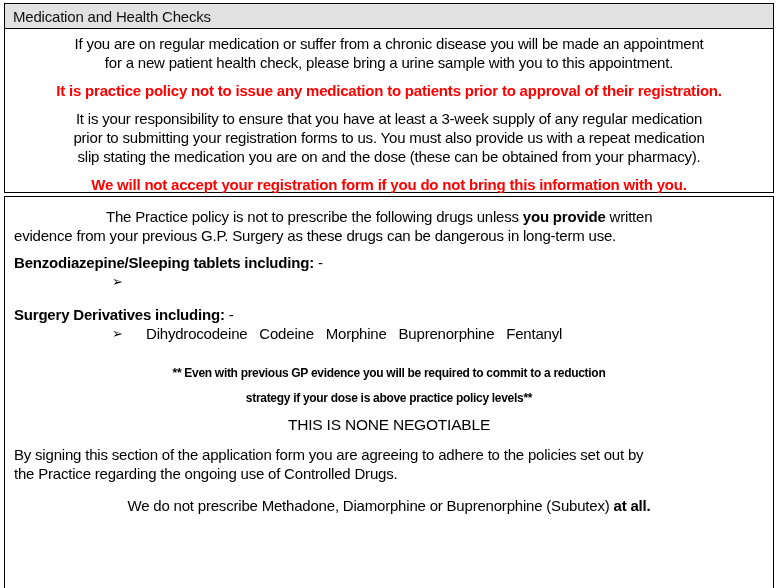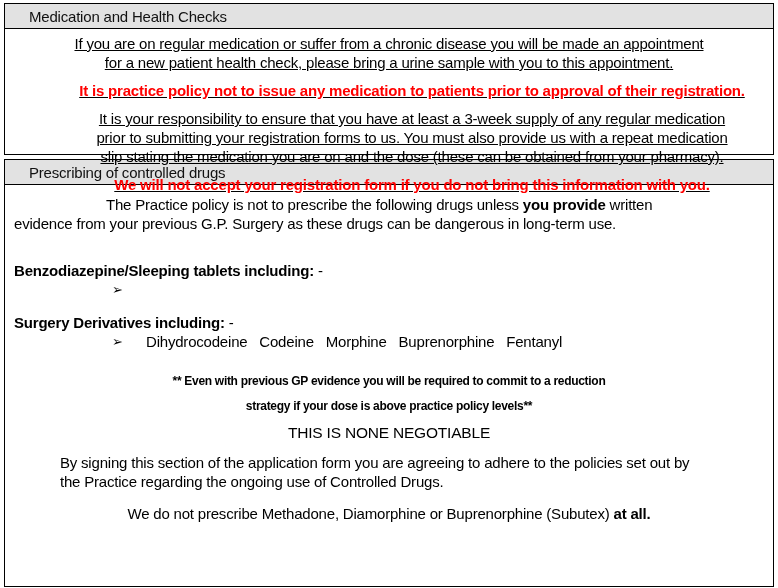--- a/index.html
+++ b/index.html
@@ -4,39 +4,39 @@
 <style>
   * { margin:0; padding:0; box-sizing:border-box; }
   html,body { width:778px; height:588px; overflow:hidden; background:#ffffff; }
   body {
     font-family:"Liberation Sans","DejaVu Sans",sans-serif;
     font-size:15px; color:#000; letter-spacing:-0.2px;
   }
   .doc { padding:3px 4px 0 4px; }
   .hdr-box {
     height:26px; border:1px solid #000; background:#e2e2e2;
-    display:flex; align-items:center; padding-left:24px;
+    display:flex; align-items:center; padding-left:8px;
     font-size:15px; color:#111;
   }
   .content-box {
     border:1px solid #000; background:#fff; margin-top:-1px;
     padding:5px 9px 0 9px;
   }
-  .box-med { height:127px;text-decoration:underline; }
+  .box-med { height:165px; }
   .box-drugs { height:403px; padding-top:10px; }
   .gap { height:4px; }
   .prewrap { white-space:pre-wrap; }
   .center { text-align:center; }
   p, .para { line-height:19px; }
   .red-bold { color:#ff0000; font-weight:bold; }
-  .mt9  { margin-top:9px;margin-left:46px; }
+  .mt9  { margin-top:9px; }
   .mt13 { margin-top:13px; }
   .mt14 { margin-top:14px; }
   .mt18 { margin-top:18px; }
-  .mt22 { margin-top:28px; }
+  .mt22 { margin-top:8px; }
   .intro { text-indent:92px; }
   .drug-heading { font-weight:bold; }
   .drug-heading .suffix { font-weight:normal; }
   .bullet-row { display:flex; padding-left:98px; line-height:19px; }
   .bullet-row .arrow { flex:0 0 34px; font-size:13px; }
   .bullet-row .drugs { white-space:pre-wrap; }
   .warning-big {
     font-weight:bold; font-size:12px; line-height:25px;
     text-align:center; letter-spacing:-0.3px;
   }
@@ -61,23 +61,20 @@
 for a new patient health check, please bring a urine sample with you to this appointment.</p>
     <p class="para prewrap center red-bold mt9">It is practice policy not to issue any medication to patients prior to approval of their registration.</p>
     <p class="para prewrap center mt9">It is your responsibility to ensure that you have at least a 3-week supply of any regular medication
 prior to submitting your registration forms to us. You must also provide us with a repeat medication
 slip stating the medication you are on and the dose (these can be obtained from your pharmacy).</p>
     <p class="para prewrap center red-bold mt9">We will not accept your registration form if you do not bring this information with you.</p>
   </div>
 
   <div class="gap"></div>
 
-  <div class="hdr-box">
-    <span>Prescribing of controlled drugs</span>
-  </div>
 
   <div class="content-box box-drugs">
     <p class="para prewrap intro"><span>The Practice policy is not to prescribe the following drugs unless </span><b>you provide</b><span> written
 evidence from your previous G.P. Surgery as these drugs can be dangerous in long-term use.</span></p>
 
     <p class="para prewrap drug-heading mt22"><span>Benzodiazepine/Sleeping tablets including:</span><span class="suffix"> -</span></p>
 
     <div class="bullet-row">
       <span class="arrow">➢</span>
     </div>

